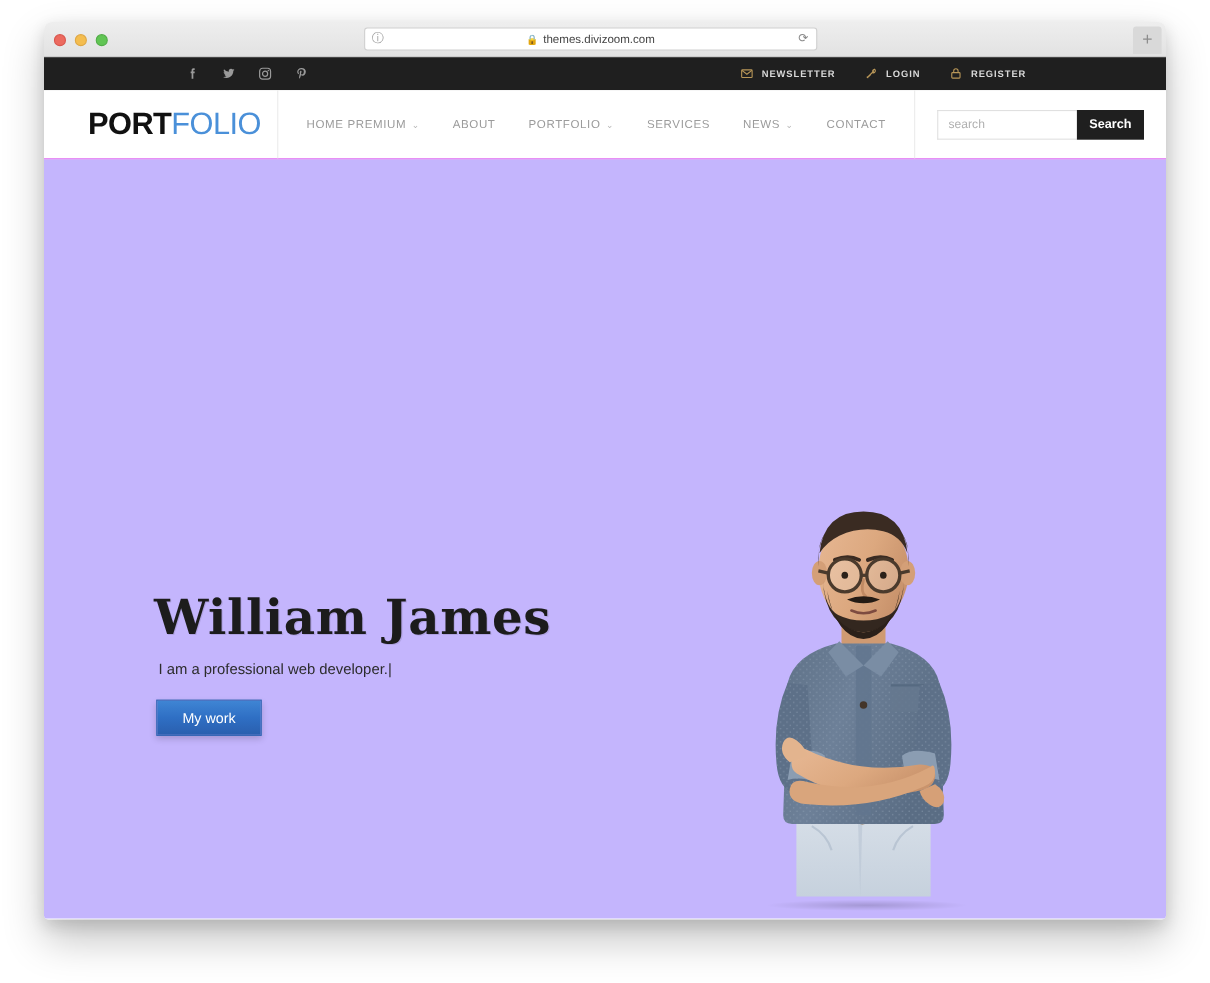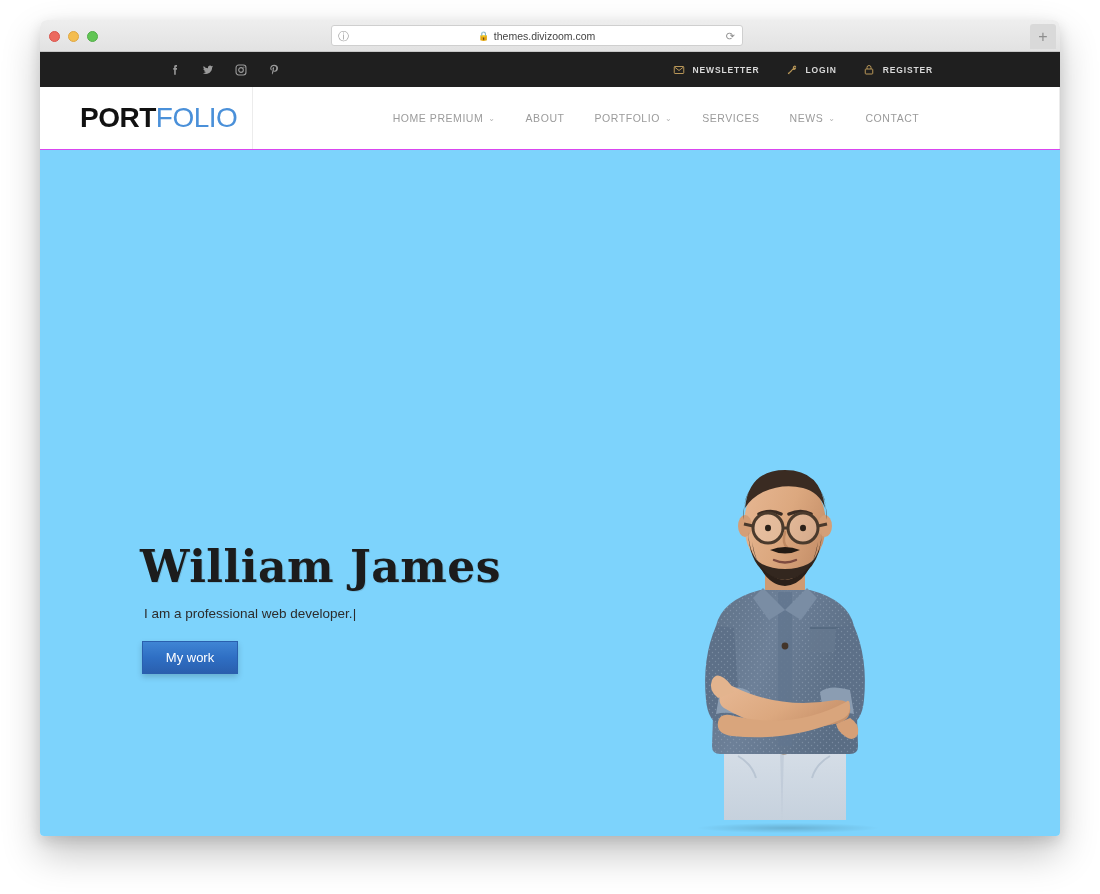--- a/index.html
+++ b/index.html
@@ -106,21 +106,21 @@
     color: #8d8d8d;
     font-size: 16px;
     display: flex;
     align-items: center;
     justify-content: center;
     line-height: 1;
   }
 
   
   .top-bar {
-    height: 35px;
+    height: 30px;
     background: #1f1f1f;
     display: flex;
     align-items: center;
     position: relative;
   }
   .social-icons {
     position: absolute;
     left: 128px;
     display: flex;
     align-items: center;
@@ -236,21 +236,21 @@
     font-size: 11.5px;
     font-weight: bold;
     font-family: "Liberation Sans", sans-serif;
     cursor: pointer;
   }
 
   
   .hero {
     position: relative;
     height: 690px;
-    background: #7dd3fc;
+    background: #c4b5fd;
     overflow: hidden;
   }
   .hero-text {
     position: absolute;
     left: 100px;
     top: 395px;
     width: 460px;
   }
   .hero-name {
     font-family: "DejaVu Serif", serif;
@@ -419,20 +419,26 @@
       </div>
       <div class="nav-item">
         <span>NEWS</span>
         <span class="chev">⌄</span>
       </div>
       <div class="nav-item">
         <span>CONTACT</span>
       </div>
     </div>
 
+    <div class="search-cell">
+      <div class="search-group">
+        <input class="search-input" type="text" placeholder="search" style="">
+        <button class="search-btn">Search</button>
+      </div>
+    </div>
   </div>
 
   <div class="hero">
 
     <div class="hero-text">
       <div class="hero-name">William James</div>
       <div class="hero-typed">
         <span>I am a professional web developer.</span><span class="caret">|</span>
       </div>
       <div class="hero-btn">My work</div>

